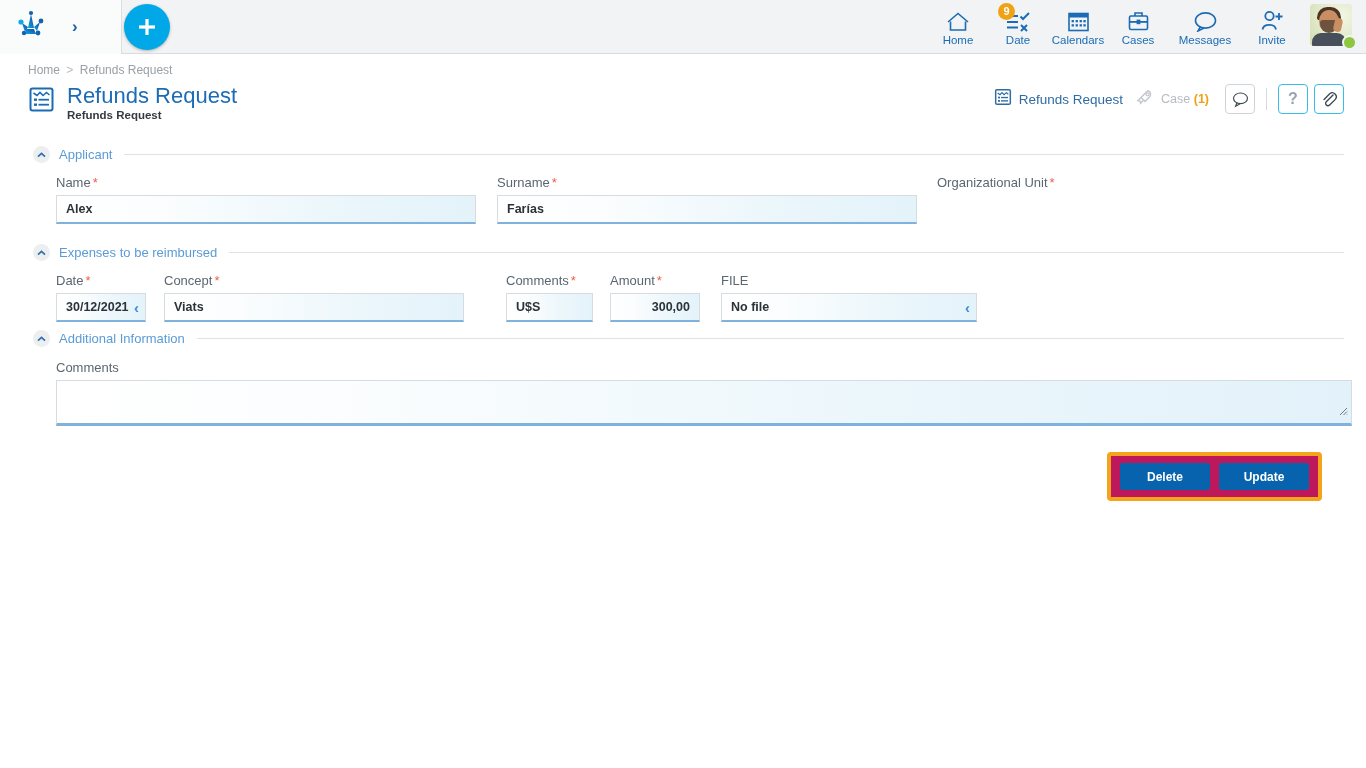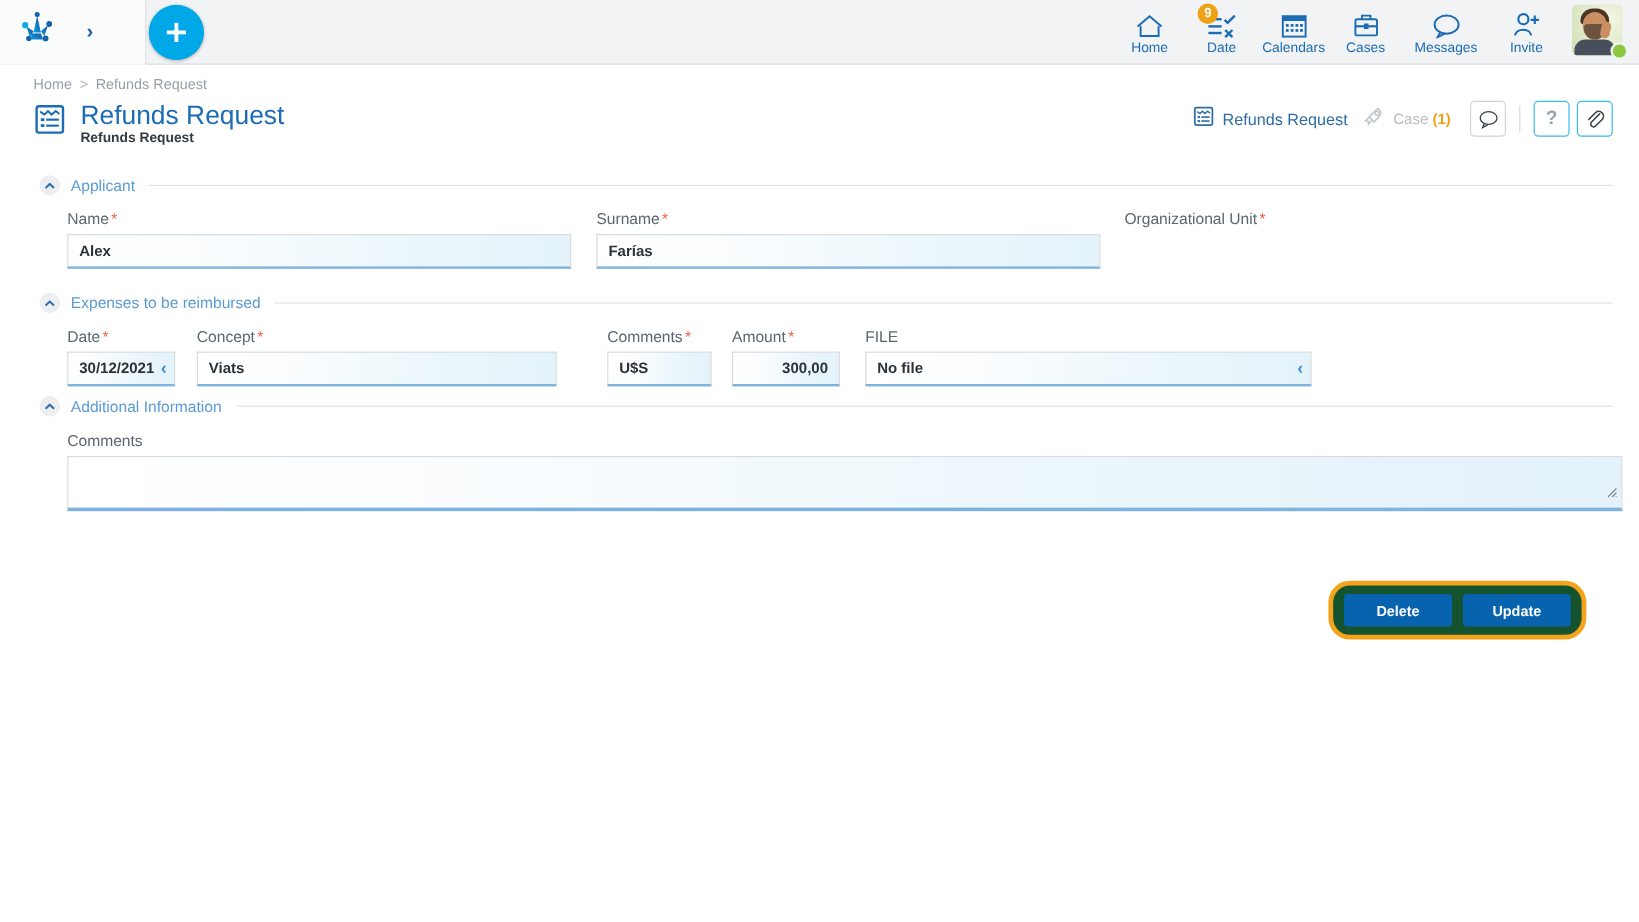--- a/index.html
+++ b/index.html
@@ -291,21 +291,21 @@
   .inp.right input { text-align: right; }
 
   .w-name { width: 420px; }
   .w-surname { width: 420px; }
   .w-org { width: 420px; }
   .w-date { width: 90px; }
   .w-concept { width: 300px; }
   .w-project { width: 200px; }
   .w-currency { width: 87px; }
   .w-amount { width: 90px; }
-  .w-file { width: 372px; }
+  .w-file { width: 256px; }
   .sp-21 { width: 21px; }
   .sp-20 { width: 20px; }
   .sp-17 { width: 17px; }
   .sp-18 { width: 18px; }
 
   .comments-block { padding-left: 34px; margin-top: 14px; }
   .ta-wrap { position: relative; width: 1296px; }
   textarea.ta {
     width: 1296px;
     height: 46px;
@@ -328,26 +328,25 @@
 
   
   .btn-bar {
     display: flex;
     justify-content: flex-end;
     padding-right: 22px;
     margin-top: 26px;
   }
   .btn-highlight {
     border: 4px solid #f5a31a;
-    border-radius: 18px;
-    background: #14532d;
+    border-radius: 4px;
+    background: #be185d;
     padding: 7px 9px;
     display: flex;
     gap: 9px;
-    margin-top: 32px;
   }
   .btn {
     min-width: 90px;
     height: 27px;
     background: #0763ad;
     color: #ffffff;
     font-size: 12px;
     font-weight: bold;
     border: none;
     border-radius: 3px;

